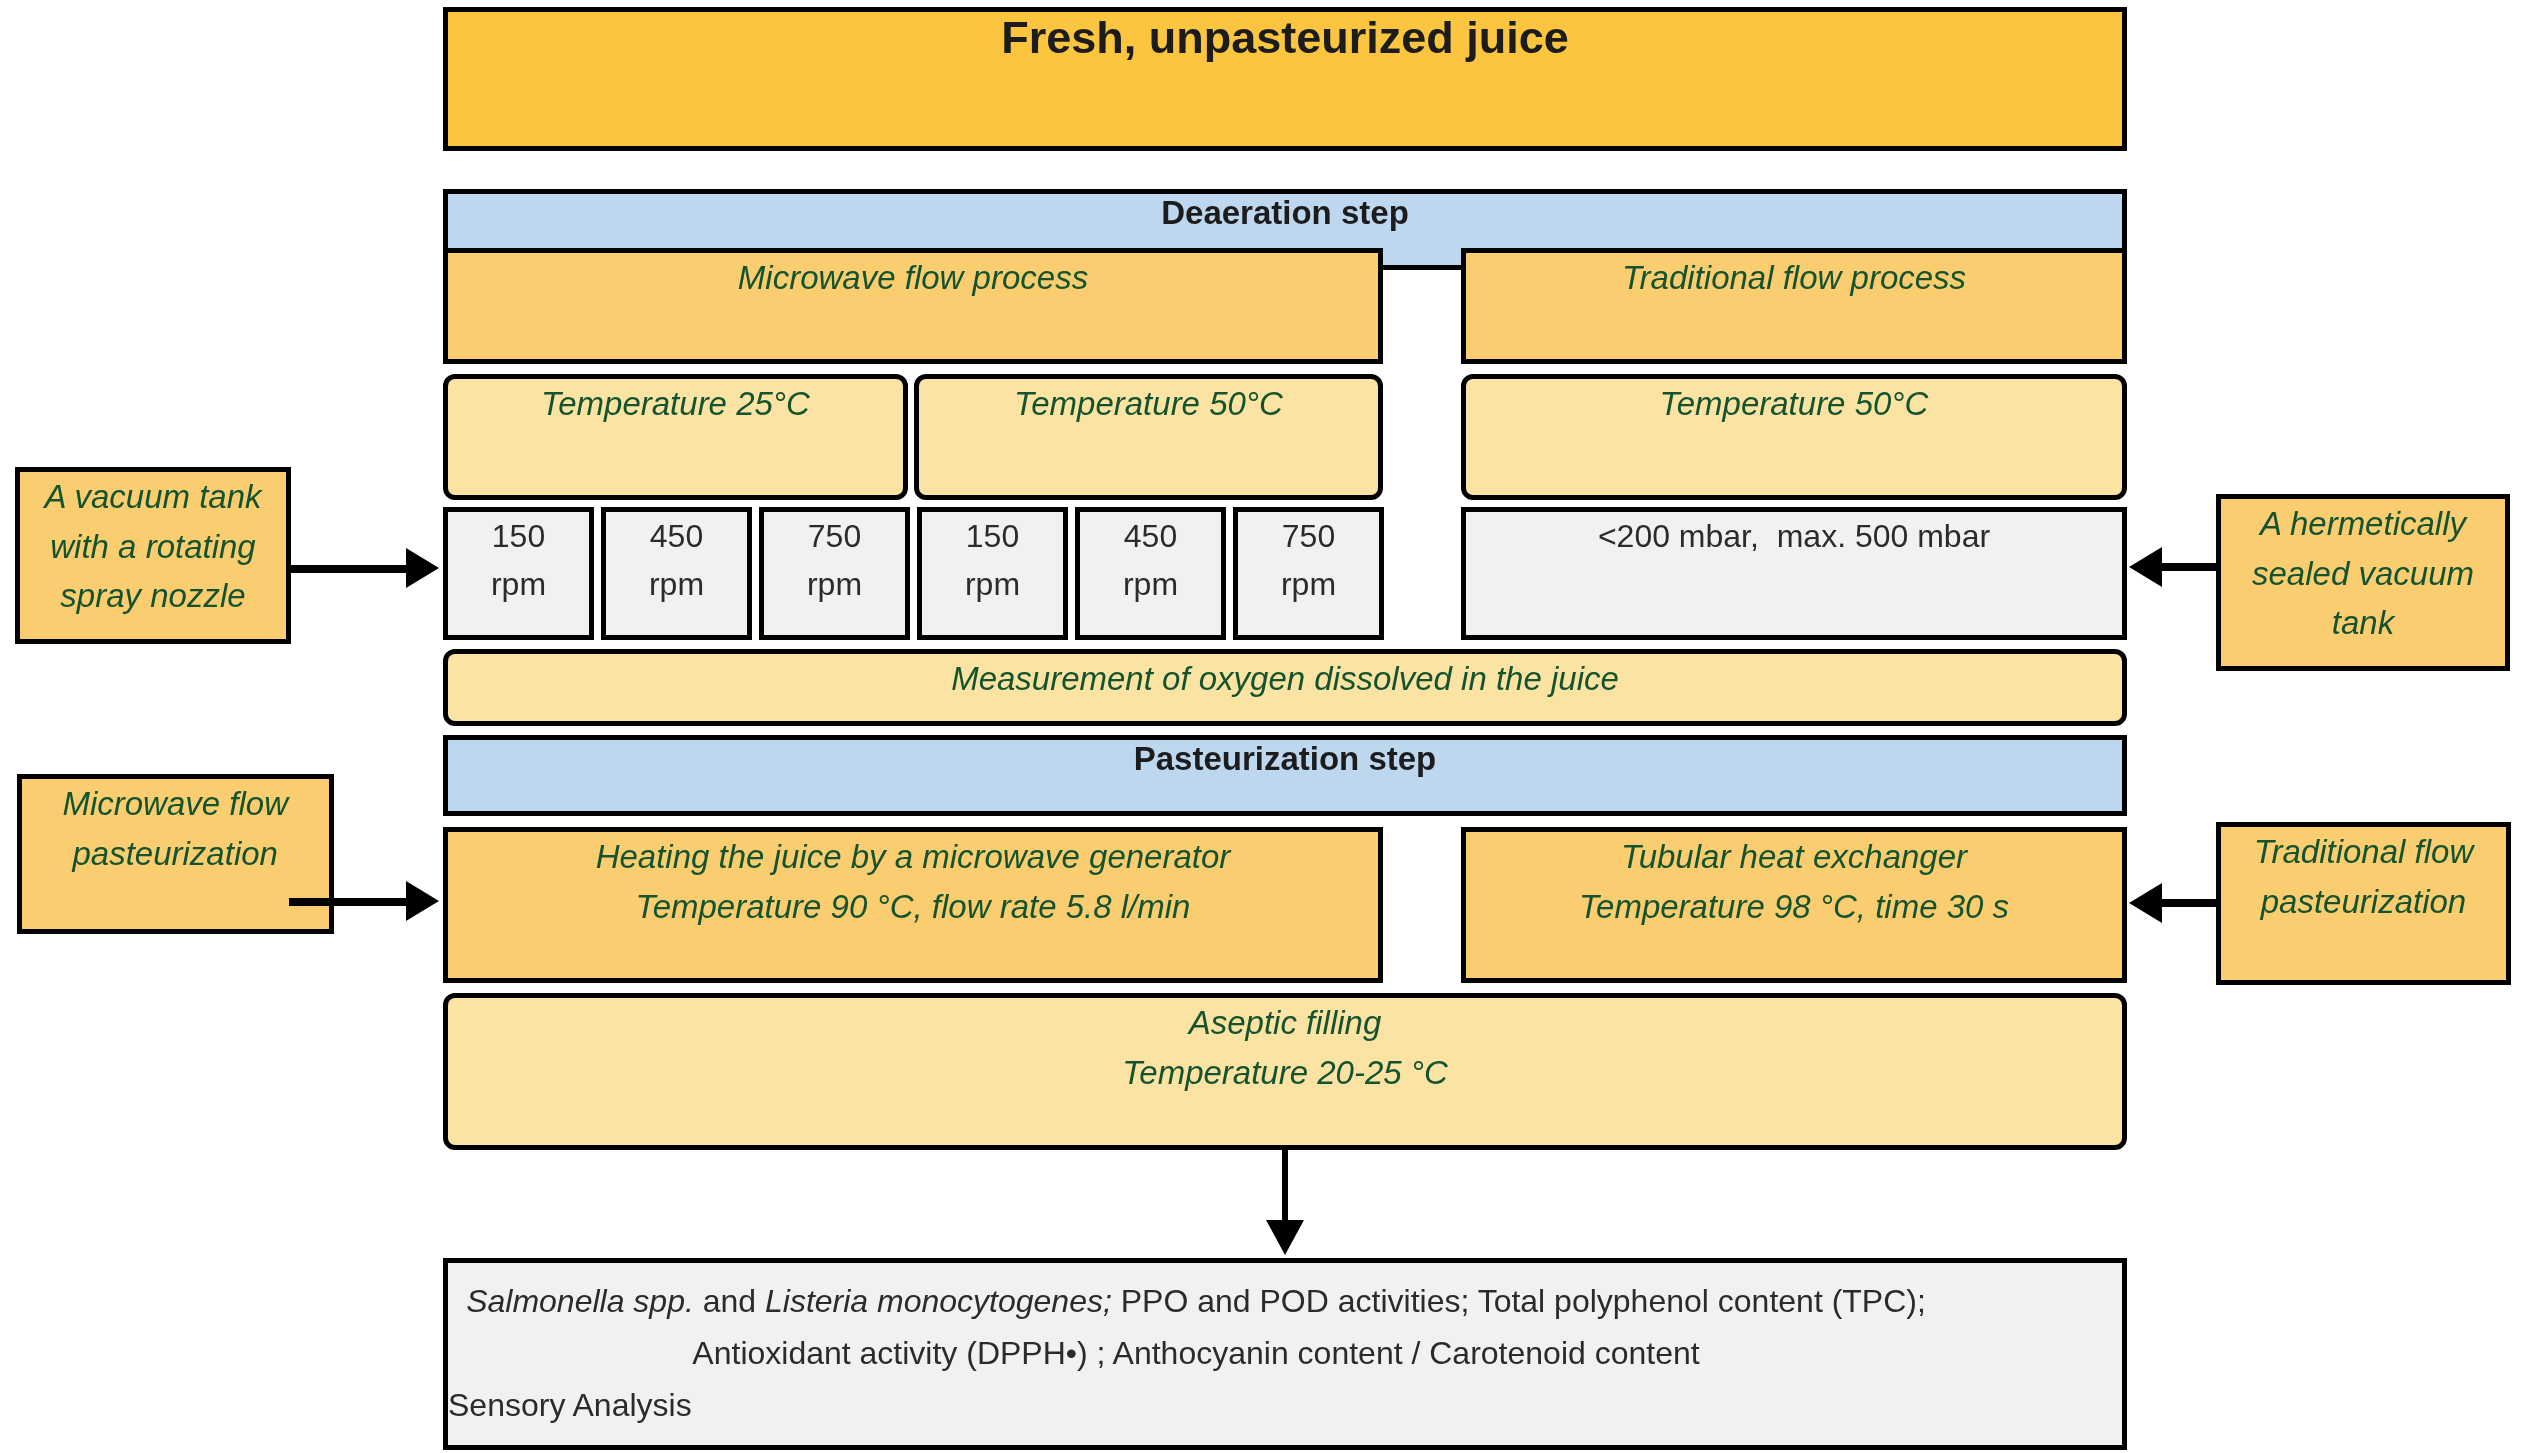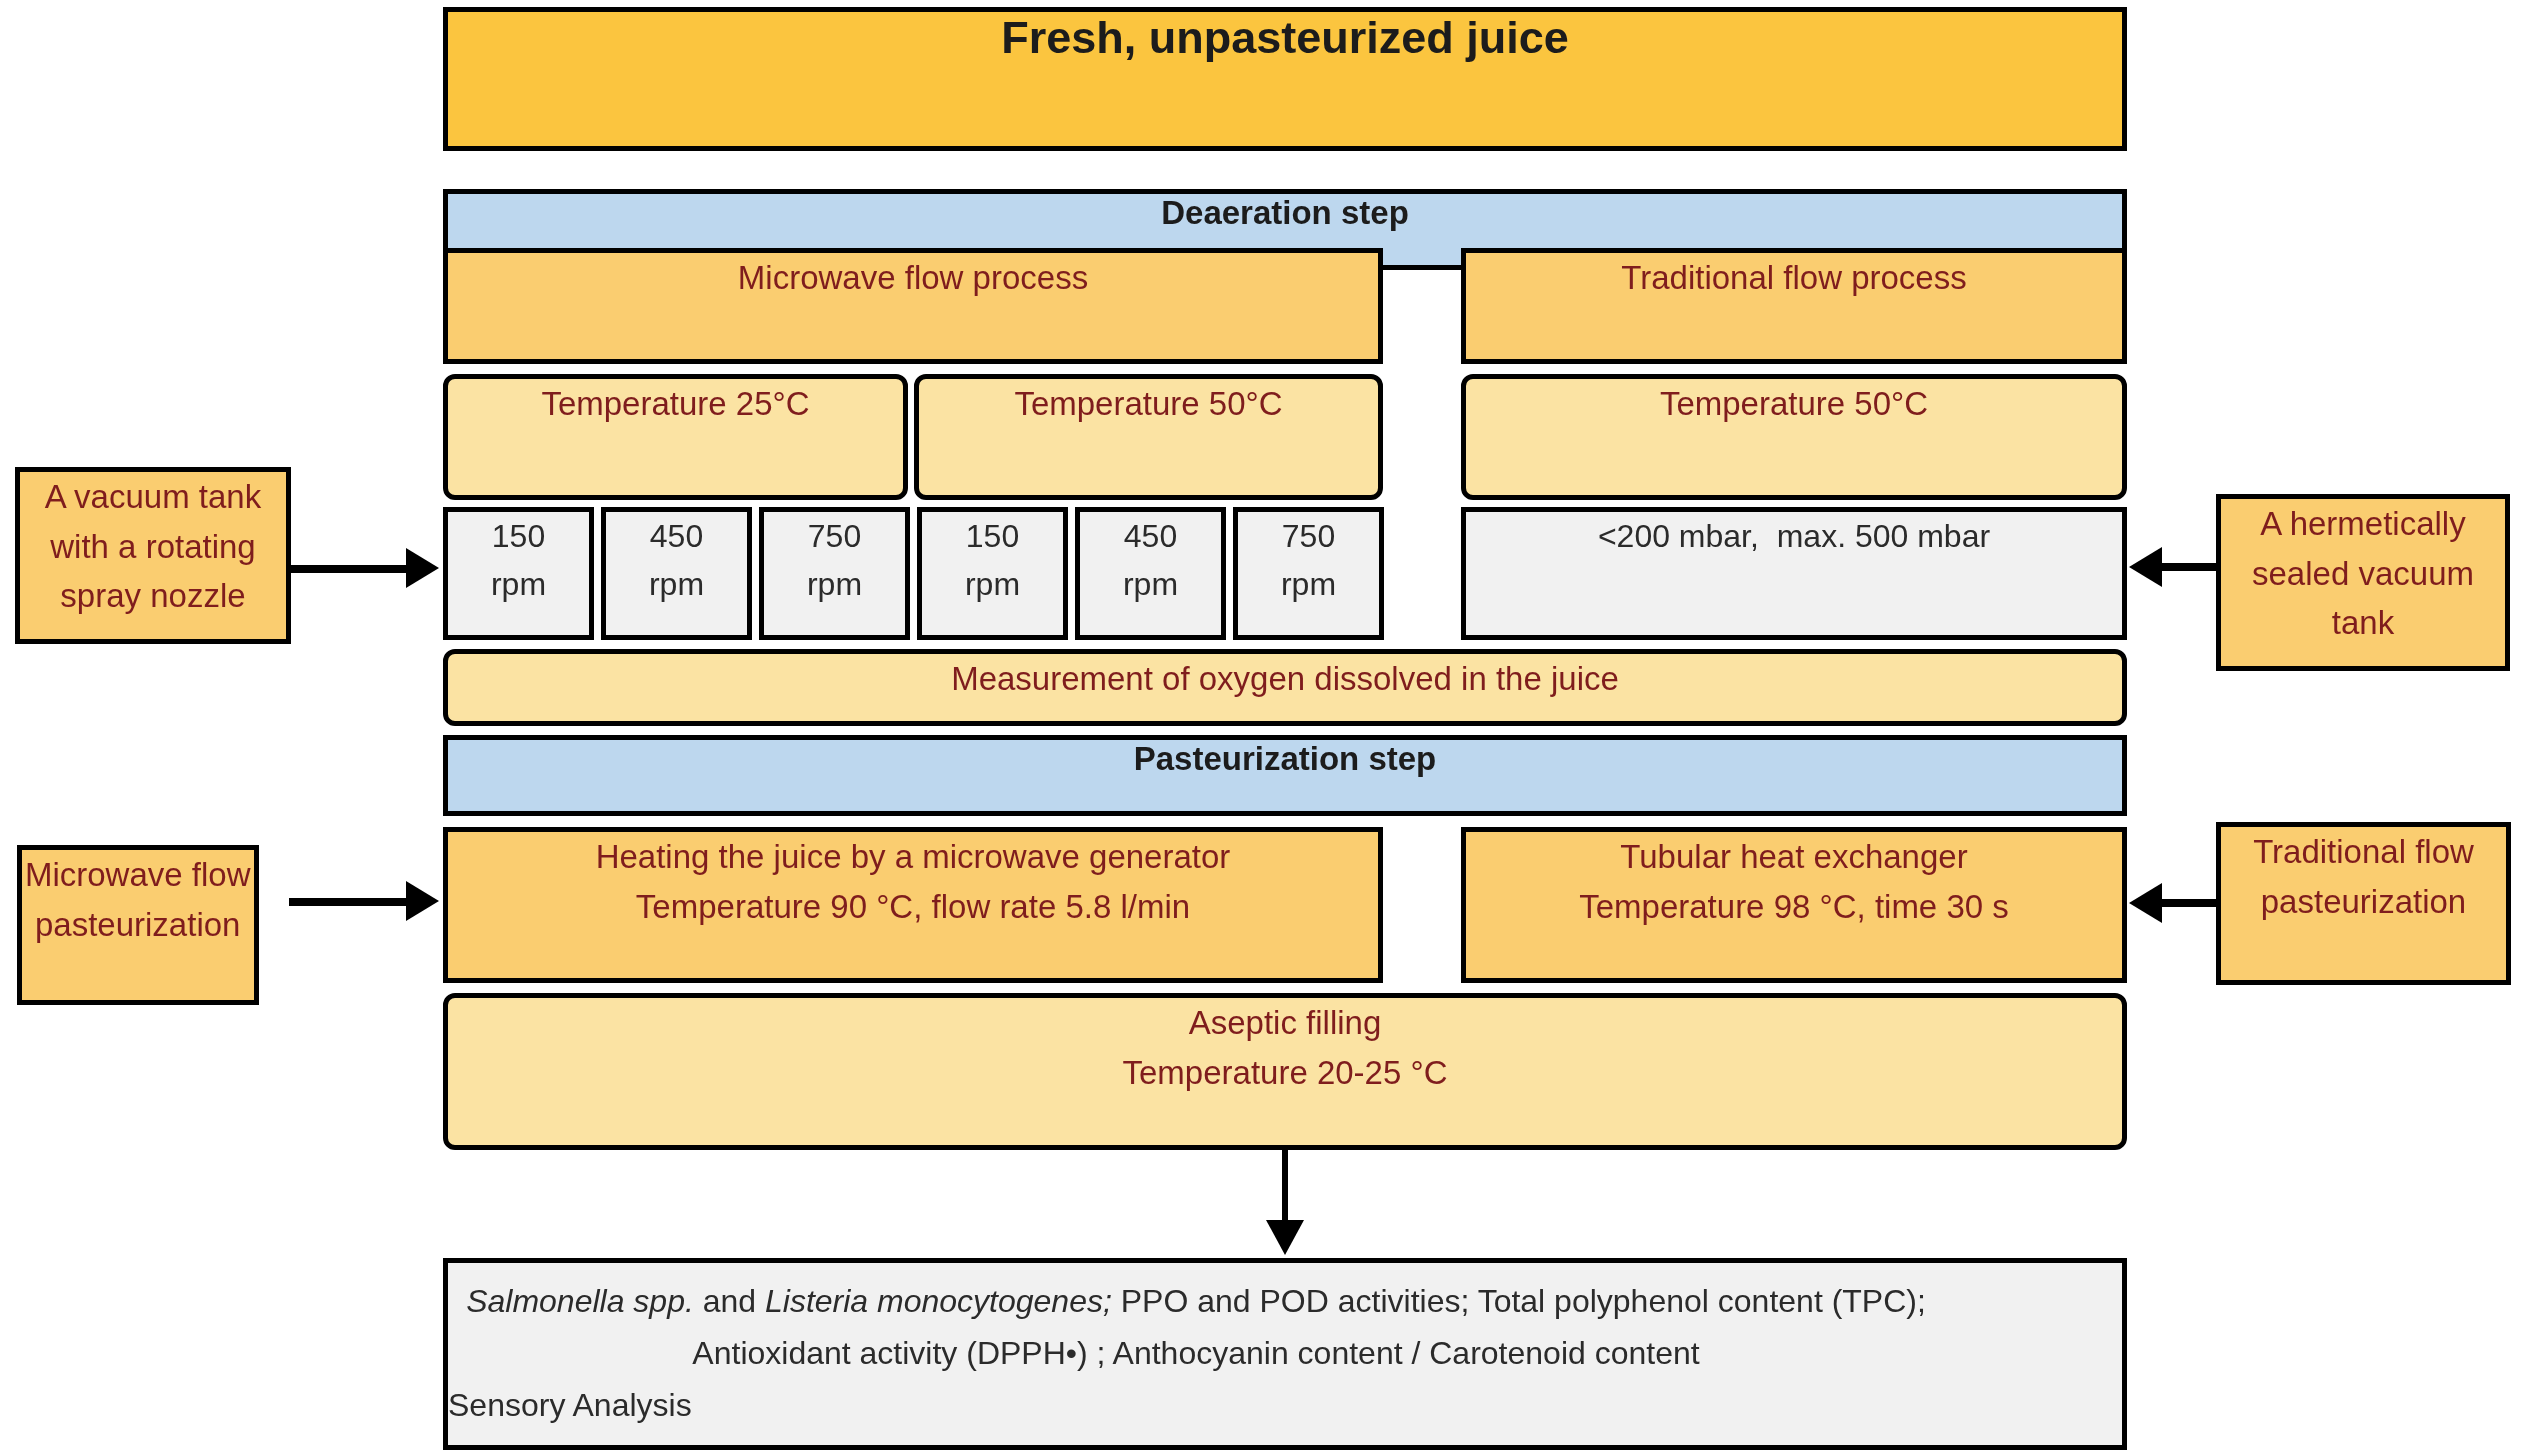--- a/index.html
+++ b/index.html
@@ -18,21 +18,21 @@
   }
   .gold{background:#FBC53F;}
   .amber{background:#FACD70;}
   .lyellow{background:#FBE3A3;border-radius:12px;}
   .blue{background:#BDD7EE;}
   .grey{background:#F1F1F1;}
   .pre{white-space:pre-line;}
   .ws-pre{white-space:pre;}
   .title-text{font-size:45px;font-weight:bold;color:#1c1c1c;}
   .header-text{font-size:33px;font-weight:bold;color:#1c1c1c;}
-  .body-text{font-size:33px;line-height:1.5;color:#7f1d1d;}
+  .body-text{font-size:33px;line-height:1.5;color:#14532d;font-style:italic;}
   .small-text{font-size:32px;line-height:1.5;color:#2b2b2b;}
   .side-box{border-width:5px;}
   .rpm-box{border-width:5px;}
   .hline{position:absolute;height:7.5px;background:#000;}
   .vline{position:absolute;width:5.9px;background:#000;}
   .tri-right{position:absolute;width:0;height:0;
     border-top:20px solid transparent;border-bottom:20px solid transparent;
     border-left:33px solid #000;}
   .tri-left{position:absolute;width:0;height:0;
     border-top:20px solid transparent;border-bottom:20px solid transparent;
@@ -131,21 +131,21 @@
   </div>
 
   <div class="box amber side-box body-text pre" style="left:15px;top:467px;width:276px;height:177px;">
     <span class="pre">A vacuum tank
 with a rotating
 spray nozzle</span>
   </div>
   <div class="hline" style="left:289px;top:565px;width:119px;"></div>
   <div class="tri-right" style="left:406px;top:548px;"></div>
 
-  <div class="box amber side-box body-text pre" style="left:16.7px;top:845px;width:242px;height:160px;">
+  <div class="box amber side-box body-text pre" style="left:16.7px;top:774px;width:317px;height:160px;">
     <span class="pre">Microwave flow
 pasteurization</span>
   </div>
   <div class="hline" style="left:289px;top:898px;width:119px;"></div>
   <div class="tri-right" style="left:406px;top:881px;"></div>
 
   <div class="box amber side-box body-text pre" style="left:2216px;top:494px;width:294px;height:177px;">
     <span class="pre">A hermetically
 sealed vacuum
 tank</span>

